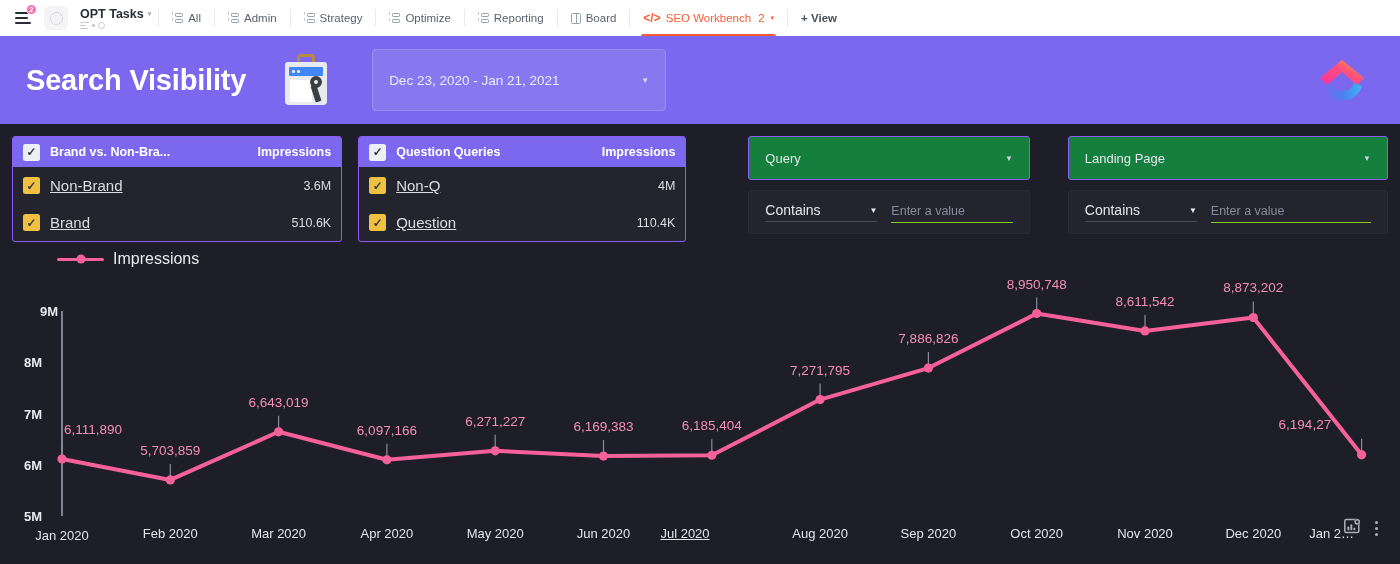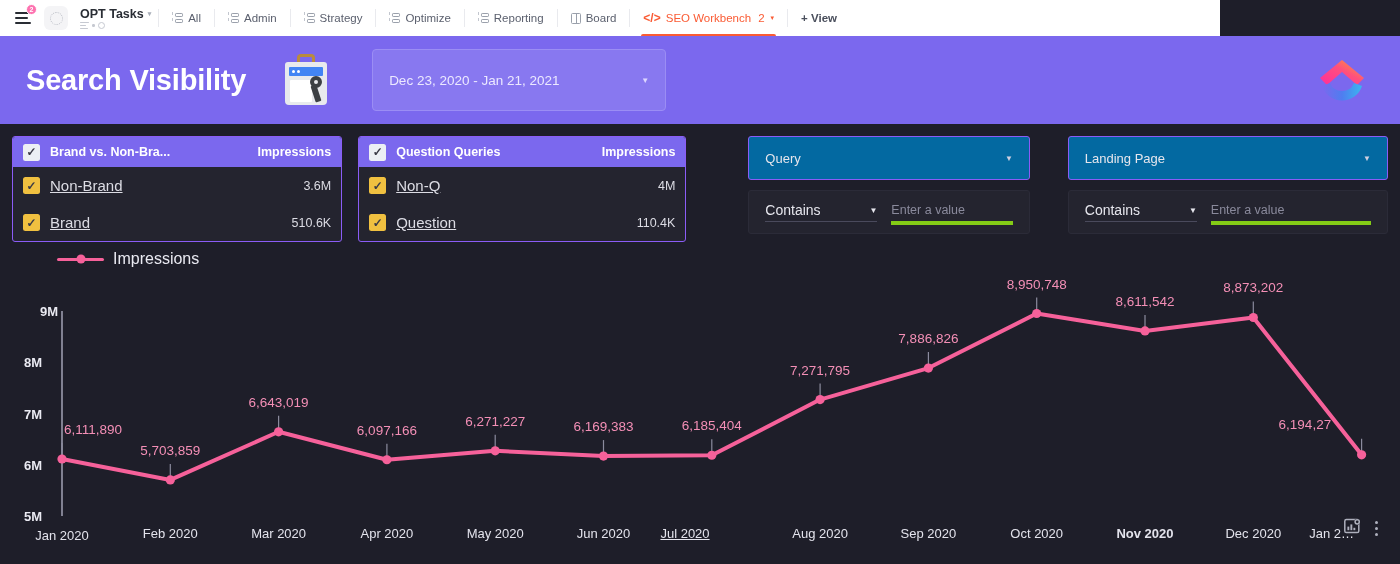--- a/index.html
+++ b/index.html
@@ -5,21 +5,21 @@
   * { box-sizing: border-box; margin: 0; padding: 0; }
   html, body {
     width: 1400px; height: 564px;
     background: #1e1e29;
     font-family: "Liberation Sans", sans-serif;
     overflow: hidden;
   }
 
   
   #topnav {
-    height: 36px; width: 1220px;
+    height: 36px; width: 1400px;
     background: #ffffff;
     display: flex; align-items: center;
     padding: 0 10px;
     position: relative;
   }
   .hamburger-wrap { position: relative; width: 26px; height: 26px; display:flex; align-items:center; justify-content:center; }
   .hamburger { width: 16px; height: 12px; position: relative; }
   .hamburger i { display:block; position:absolute; left:0; height:2.4px; background:#292d34; border-radius:1px;}
   .hamburger i:nth-child(1){ top:0; width:16px;}
   .hamburger i:nth-child(2){ top:4.8px; width:13px;}
@@ -137,34 +137,34 @@
   }
   .cb.white { background:#eceff4; color:#3a3a46; }
   .cb.gold  { background:#f0c040; color:#3a3a46; }
   .card-row { height:37px; display:flex; align-items:center; padding: 0 10px; gap:10px; }
   .card-row .lbl { font-size:15px; color:#dcdce4; flex:1;text-decoration:underline; }
   .card-row .val { font-size:12.5px; color:#dcdce4; }
 
   .filter-col { width: 283px; display:flex; flex-direction:column; gap:10px; }
   .filter-col.wide { width: 322px; }
   .sel-box {
-    height:44px; background:#0369a1; border:1.5px solid #8b5cf6; border-radius:3px;
+    height:44px; background:#15803d; border:1.5px solid #8b5cf6; border-radius:3px;
     display:flex; align-items:center; justify-content:space-between;
     padding: 0 16px;
   }
   .sel-box .txt { font-size:13px; color:#e6e6ed; }
   .sel-box .car { font-size:8px; color:#cfcfe0; }
   .cond-box {
     height:44px; background:#24242f; border:1px solid #2b2b38; border-radius:3px;
     display:flex; align-items:center; padding: 0 16px; gap:14px;
   }
   .cond-pick { display:flex; align-items:center; gap:10px; border-bottom:1px solid #4a4a5c; padding-bottom:3px; flex:none; min-width:112px;}
   .cond-pick .txt { font-size:14px; color:#e6e6ed; }
   .cond-pick .car { font-size:8px; color:#e6e6ed; margin-left:auto;}
-  .cond-input { flex:1; border-bottom:4px solid #84cc16; padding-bottom:3px; }
+  .cond-input { flex:1; border-bottom:1px solid #84cc16; padding-bottom:3px; }
   .cond-input input {
     width:100%; background:transparent; border:none; outline:none;
     font-size:12.5px; color:#e6e6ed; font-family:"Liberation Sans", sans-serif;
   }
   .cond-input input::placeholder { color:#8a8a9c; }
 
   
   #chart-area { position:relative; width:1400px; height:316px; background:#1e1e29; }
   .chart-tools { position:absolute; right:22px; top:270px; display:flex; align-items:center; gap:14px; }
   .tool-ico { cursor:pointer; }
@@ -469,21 +469,21 @@
       <div class="xtick" style="top: 280px; left: 62px;">Jan 2020</div>
       <div class="xtick" style="top: 278px; left: 170.3px;">Feb 2020</div>
       <div class="xtick" style="top: 278px; left: 278.6px;">Mar 2020</div>
       <div class="xtick" style="top: 278px; left: 386.9px;">Apr 2020</div>
       <div class="xtick" style="top: 278px; left: 495.2px;">May 2020</div>
       <div class="xtick" style="top: 278px; left: 603.5px;">Jun 2020</div>
       <div class="xtick" style="top: 278px; left: 685px; text-decoration: underline;">Jul 2020</div>
       <div class="xtick" style="top: 278px; left: 820.1px;">Aug 2020</div>
       <div class="xtick" style="top: 278px; left: 928.4px;">Sep 2020</div>
       <div class="xtick" style="top: 278px; left: 1036.7px;">Oct 2020</div>
-      <div class="xtick" style="top: 278px; left: 1145px; font-weight: bold;">Nov 2020</div>
+      <div class="xtick" style="top: 278px; left: 1145px;">Nov 2020</div>
       <div class="xtick" style="top: 278px; left: 1253.3px;">Dec 2020</div>
       <div class="xtick noshift" style="top: 278px; left: 1331.6px;">Jan 2…</div>
       <div class="dlabel" style="transform: none; left: 64px; top: 174.016px;">6,111,890</div>
       <div class="dlabel" style="left: 170.3px; top: 194.927px;">5,703,859</div>
       <div class="dlabel" style="left: 278.6px; top: 146.795px;">6,643,019</div>
       <div class="dlabel" style="left: 386.9px; top: 174.77px;">6,097,166</div>
       <div class="dlabel" style="left: 495.2px; top: 165.85px;">6,271,227</div>
       <div class="dlabel" style="left: 603.5px; top: 171.069px;">6,169,383</div>
       <div class="dlabel" style="left: 711.8px; top: 170.248px;">6,185,404</div>
       <div class="dlabel" style="left: 820.1px; top: 114.571px;">7,271,795</div>

